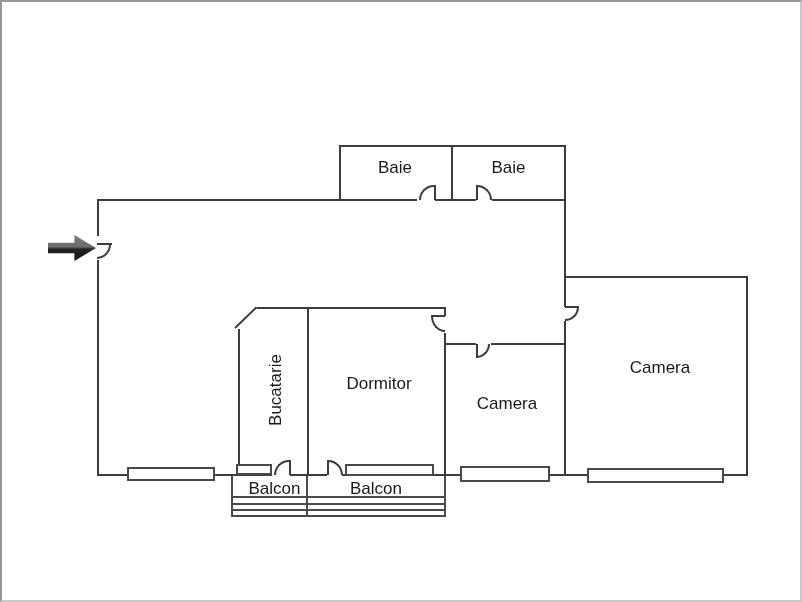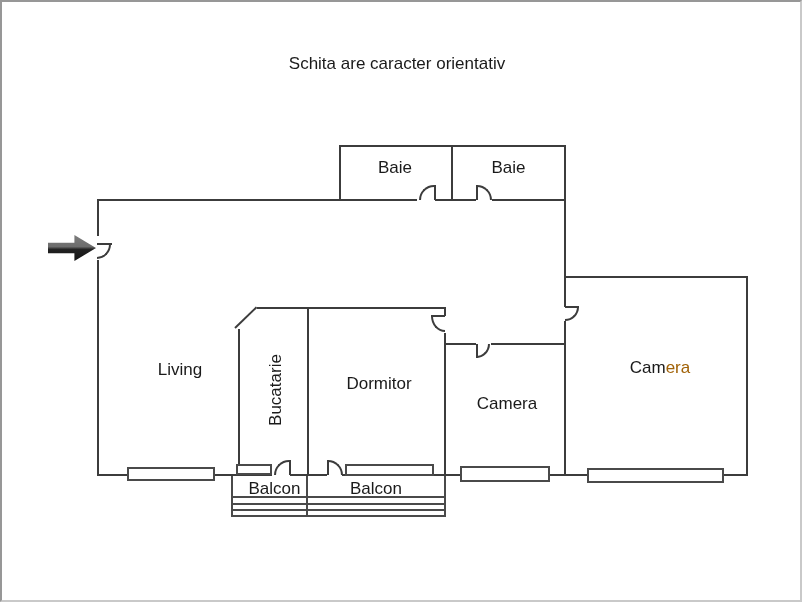--- a/index.html
+++ b/index.html
@@ -11,40 +11,39 @@
     border:2px solid #979797;
     border-right-color:#c9c9c9;
     border-bottom-color:#c9c9c9;
     font-family:"Liberation Sans", sans-serif;
     overflow:hidden;
   }
   .wall{position:absolute;background:#3c3c3c;}
   .thin{background:#4a4a4a;}
   .window{position:absolute;background:#ffffff;border:2px solid #4a4a4a;box-sizing:border-box;}
   .label{position:absolute;font-size:17px;color:#1a1a1a;text-align:center;line-height:20px;white-space:nowrap;}
-  .muted{color:#a16207;}
+  .muted{color:#0f172a;}
   .vlabel{transform:rotate(-90deg);}
   .arc{position:absolute;box-sizing:border-box;}
   .arc-br{border-right:2px solid #3c3c3c;border-bottom:2px solid #3c3c3c;border-bottom-right-radius:100% 100%;}
   .arc-bl{border-left:2px solid #3c3c3c;border-bottom:2px solid #3c3c3c;border-bottom-left-radius:100% 100%;}
   .arc-tl{border-left:2px solid #3c3c3c;border-top:2px solid #3c3c3c;border-top-left-radius:100% 100%;}
   .arc-tr{border-right:2px solid #3c3c3c;border-top:2px solid #3c3c3c;border-top-right-radius:100% 100%;}
   .leaf{position:absolute;background:#3c3c3c;}
   #entrance-arrow{
     position:absolute;left:46px;top:233px;width:48px;height:26px;
     background:linear-gradient(to bottom,#7d7d7d 0%,#6c6c6c 45%,#222222 55%,#141414 100%);
     clip-path:polygon(0% 30%, 55% 30%, 55% 0%, 100% 50%, 55% 100%, 55% 70%, 0% 70%);
   }
 </style>
 </head>
 <body>
 
 <div id="canvas">
 
-  <div class="label" style="left:195px;top:52px;width:400px;">Schita are caracter orientativ</div>
 
   <div class="wall" style="left:337px;top:143px;width:226px;height:2px;"></div>
   <div class="wall" style="left:95px;top:197px;width:320px;height:2px;"></div>
   <div class="wall" style="left:433px;top:197px;width:41px;height:2px;"></div>
   <div class="wall" style="left:490px;top:197px;width:73px;height:2px;"></div>
   <div class="wall" style="left:255px;top:305px;width:188px;height:2px;"></div>
   <div class="wall" style="left:443px;top:341px;width:31px;height:2px;"></div>
   <div class="wall" style="left:489px;top:341px;width:74px;height:2px;"></div>
   <div class="wall" style="left:563px;top:274px;width:182px;height:2px;"></div>
   <div class="wall" style="left:95px;top:472px;width:175px;height:2px;"></div>
@@ -100,21 +99,20 @@
   <div class="leaf" style="left:287px;top:458px;width:2px;height:15px;"></div>
   <div class="arc arc-tl" style="left:272px;top:458px;width:15px;height:15px;"></div>
 
   <div class="leaf" style="left:325px;top:458px;width:2px;height:15px;"></div>
   <div class="arc arc-tr" style="left:326px;top:458px;width:15px;height:15px;"></div>
 
   <div id="entrance-arrow"></div>
 
   <div class="label" style="left:337px;top:156px;width:112px;">Baie</div>
   <div class="label" style="left:450px;top:156px;width:113px;">Baie</div>
-  <div class="label" style="left:128px;top:358px;width:100px;">Living</div>
   <div class="label vlabel" style="left:224px;top:378px;width:100px;">Bucatarie</div>
   <div class="label" style="left:327px;top:372px;width:100px;">Dormitor</div>
   <div class="label" style="left:455px;top:392px;width:100px;">Camera</div>
   <div class="label" style="left:608px;top:356px;width:100px;"><span>Cam</span><span class="muted">era</span></div>
   <div class="label" style="left:235px;top:477px;width:75px;">Balcon</div>
   <div class="label" style="left:305px;top:477px;width:138px;">Balcon</div>
 
 </div>
 
 </body></html>

